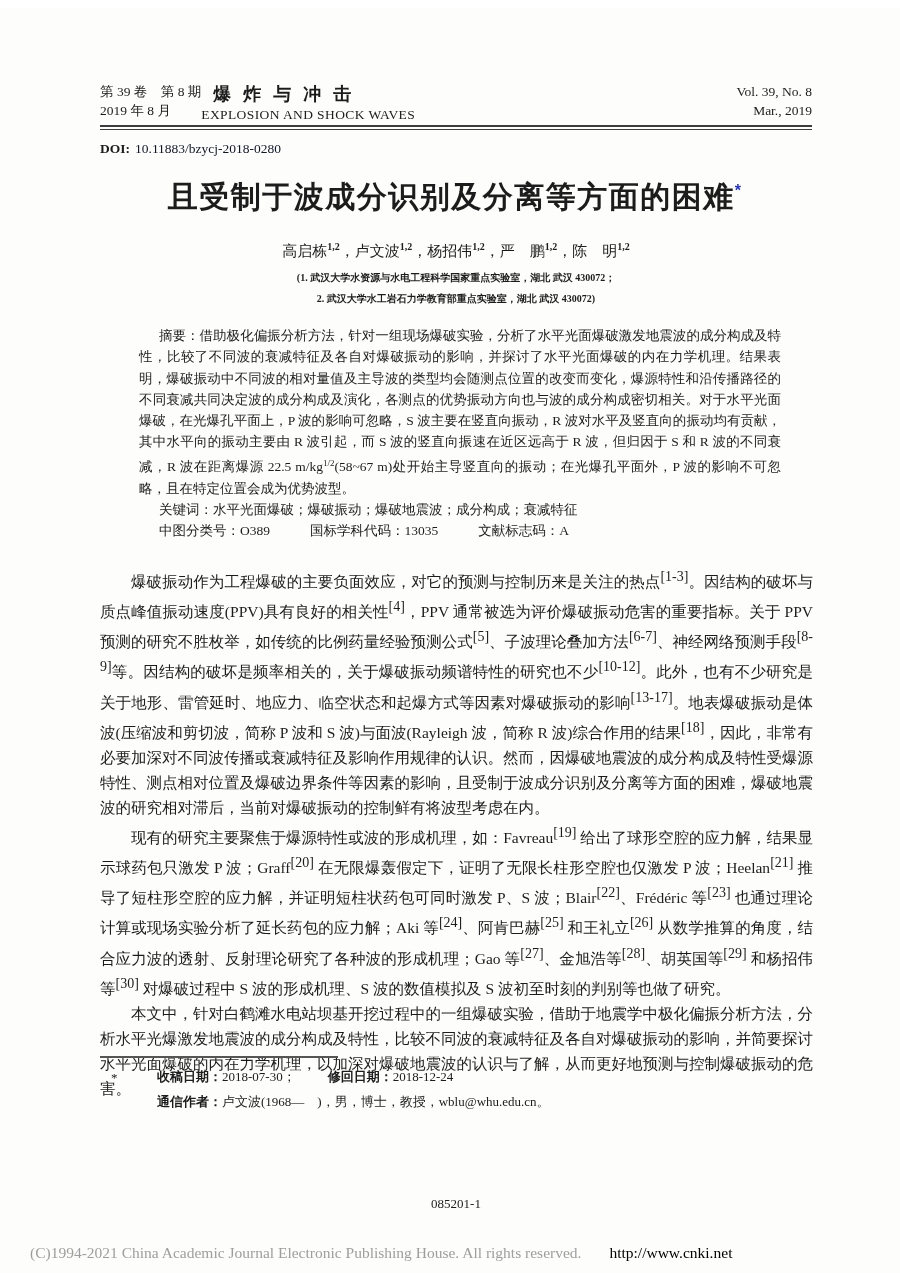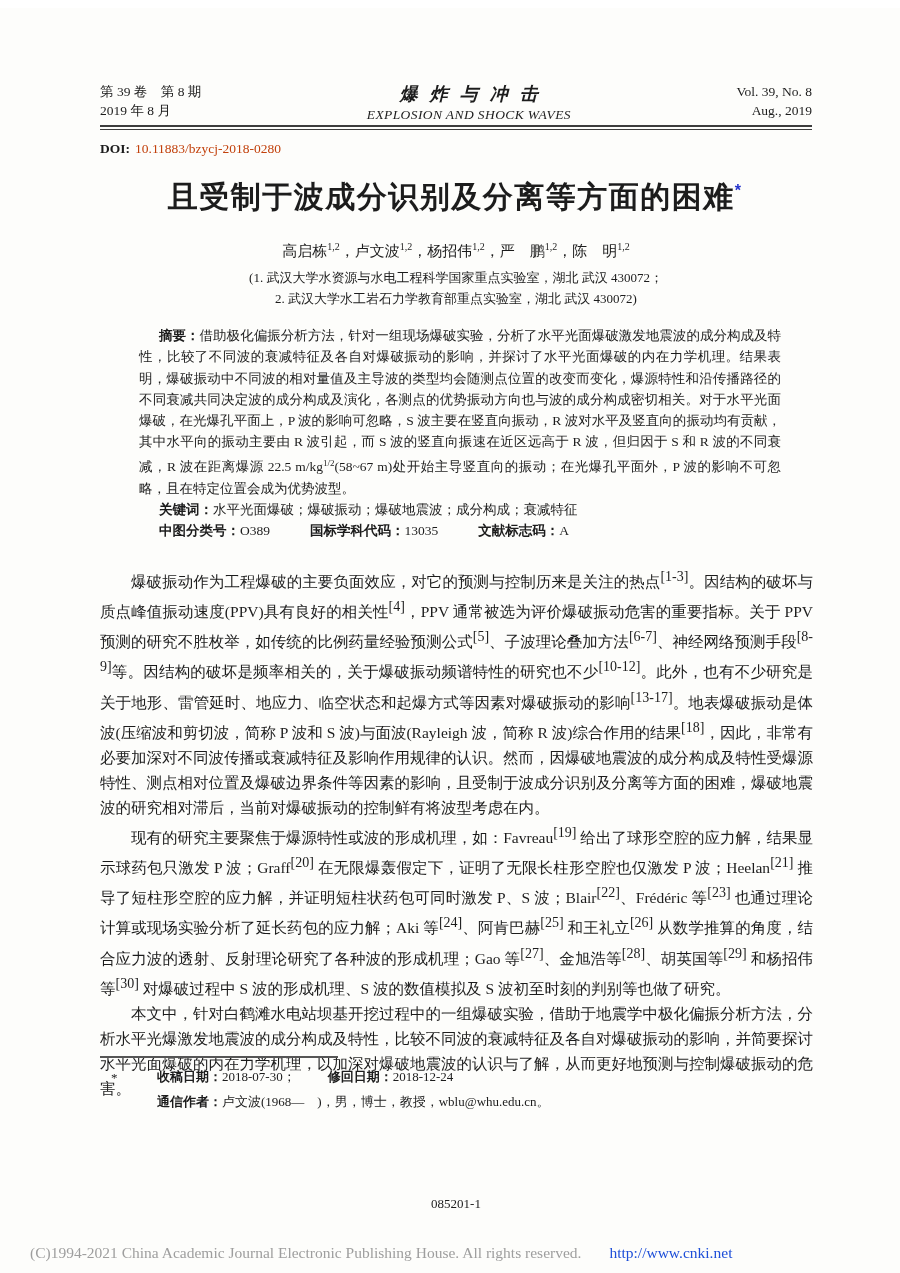--- a/index.html
+++ b/index.html
@@ -6,81 +6,81 @@
   html,body { background:#ffffff; }
   .page {
     position:relative; width:900px; height:1273px; margin:8px auto;
     background:#fdfdfb; overflow:hidden;
     font-family:"Liberation Serif","DejaVu Serif",serif;
     color:#1c1c1c;
   }
   
   .journal-header { position:absolute; top:74px; left:100px; width:712px; display:flex; justify-content:space-between; align-items:flex-start; }
   .jh-left  { font-size:13.5px; line-height:19px; white-space:nowrap; }
-  .jh-center{ text-align:center; flex:1;font-style:italic; }
+  .jh-center{ flex:1; }
   .jh-name-cn { font-size:18px; font-weight:bold; letter-spacing:12px; padding-left:12px; }
   .jh-name-en { font-size:13.5px; letter-spacing:0.4px; margin-top:1px; }
   .jh-right { font-size:13.5px; line-height:19px; text-align:right; white-space:nowrap; }
   .header-rule { position:absolute; top:117px; left:100px; width:712px; height:5px;
     border-top:2px solid #3d3d3d; border-bottom:1px solid #3d3d3d; }
   
   .doi-line { position:absolute; top:133px; left:100px; font-size:13.5px; }
   .doi-label { font-weight:bold; margin-right:5px; }
-  .doi-link  { color:#c2410c; text-decoration:none; }
+  .doi-link  { color:#0f172a; text-decoration:none; }
   
   .article-title { position:absolute; top:169px; left:90px; width:730px; text-align:center;
     font-family:"Liberation Sans","DejaVu Sans",sans-serif;
     font-size:30px; font-weight:bold; letter-spacing:1.5px; }
   .article-title sup { color:#2433cc; font-size:16px; font-weight:bold; }
   .authors-line { position:absolute; top:233px; left:100px; width:712px; text-align:center; font-size:15px; }
-  .authors-line sup { font-size:10px; }
+  .authors-line sup { font-size:10px;font-weight:bold; }
   .affiliations { position:absolute; top:260px; left:100px; width:712px; text-align:center;
-    font-size:13px; line-height:20.5px; }
+    font-size:10px; line-height:20.5px;font-weight:bold; }
   
   .abstract-block { position:absolute; top:317px; left:139px; width:642px;
     font-size:13.5px; line-height:21.3px; text-align:justify; }
-  .abstract-block b { font-weight:bold; }
+  .abstract-block b { font-weight:normal; }
   .abstract-block sup { font-size:9px; }
   .abstract-para, .keywords-line, .class-line { text-indent:20px; }
   .class-line .gap { margin-right:40px; }
   
   .body-block { position:absolute; top:556px; left:100px; width:713px;
     font-size:15.5px; line-height:25px; text-align:justify; }
   .body-block p { text-indent:31px; }
   .body-block sup { font-size:14px; }
   
   .footnote-rule { position:absolute; top:1048px; left:100px; width:238px; border-top:2px solid #555; }
   .footnotes { position:absolute; top:1056px; left:100px; width:713px;
     font-size:13px; line-height:25.4px; }
   .fn-line { position:relative; padding-left:25px; }
   .fn-line b { font-weight:bold;padding-left:32px; }
   .fn-marker { position:absolute; left:11px; top:1px; }
   
   .page-number { position:absolute; top:1188px; left:100px; width:712px; text-align:center; font-size:13px; }
   .copyright-line { position:absolute; top:1236px; left:30px; width:840px;
     font-size:15.5px; color:#9e9e9e; white-space:nowrap; }
-  .copyright-url { margin-left:28px; color:#1d4ed8; text-decoration:none; }
+  .copyright-url { margin-left:28px; color:#000000; text-decoration:none; }
 </style>
 </head>
 <body>
 
 <div class="page">
 
   <div class="journal-header">
     <div class="jh-left">
       <div>第 39 卷　第 8 期</div>
       <div>2019 年 8 月</div>
     </div>
     <div class="jh-center">
       <div class="jh-name-cn">爆炸与冲击</div>
       <div class="jh-name-en">EXPLOSION AND SHOCK WAVES</div>
     </div>
     <div class="jh-right">
       <div>Vol. 39, No. 8</div>
-      <div>Aug., 2019</div>
+      <div>Mar., 2019</div>
     </div>
   </div>
   <div class="header-rule"></div>
 
   <div class="doi-line">
     <span class="doi-label">DOI:</span><span class="doi-link">10.11883/bzycj-2018-0280</span>
   </div>
 
   <h1 class="article-title"><span>且受制于波成分识别及分离等方面的困难</span><sup>*</sup></h1>
 

